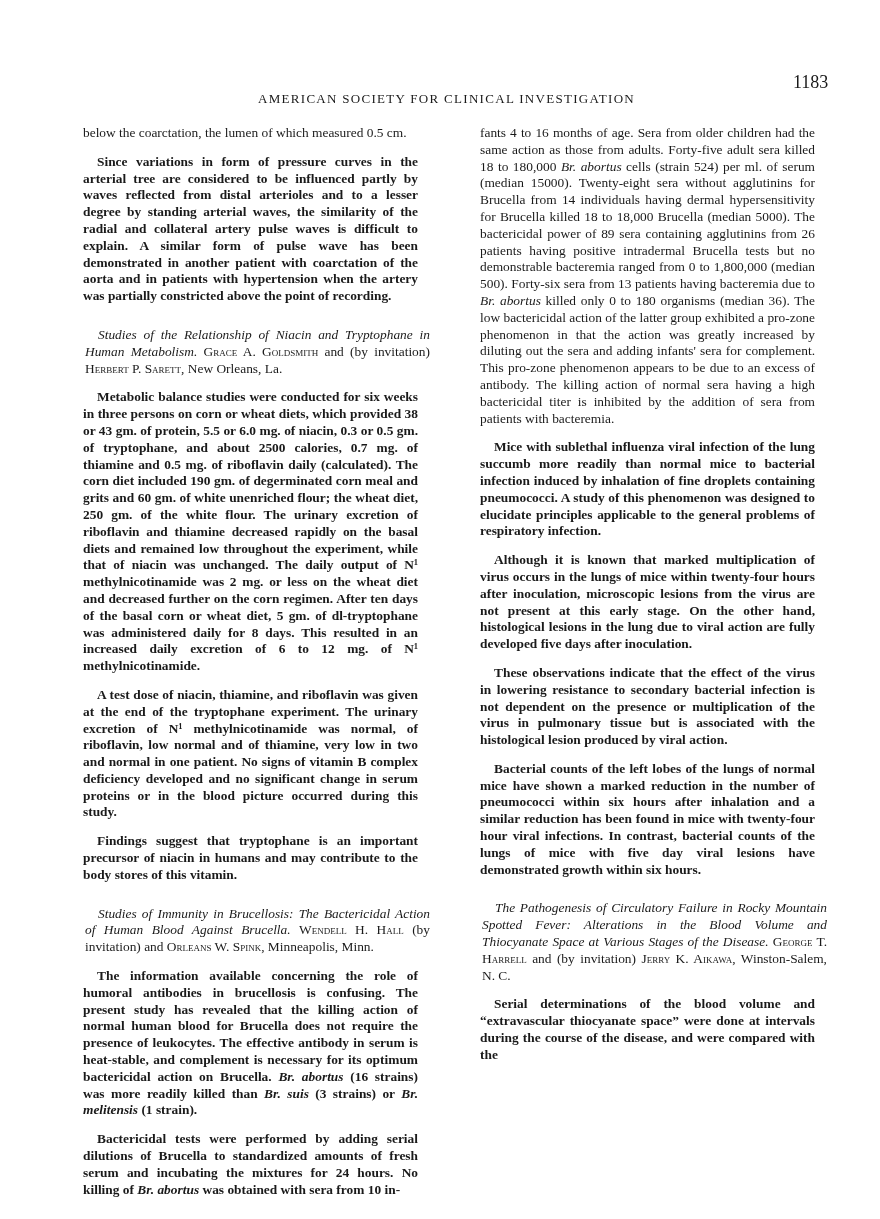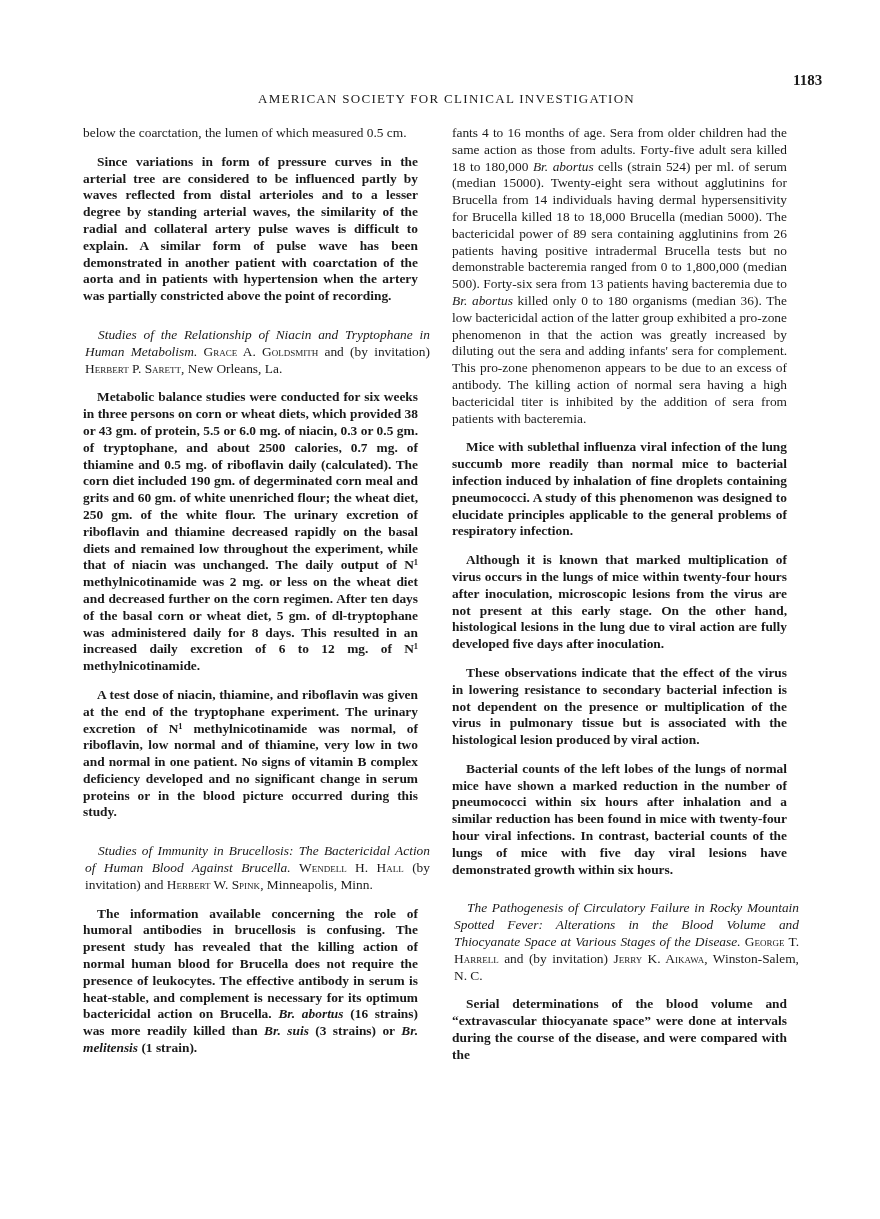--- a/index.html
+++ b/index.html
@@ -1,22 +1,22 @@
 <!DOCTYPE html>
 <html><head>
 <meta charset="utf-8">
 <style>
   html, body { margin: 0; padding: 0; background: #ffffff; }
   body { width: 880px; height: 1219px; position: relative; overflow: hidden;
          font-family: "Liberation Serif", "DejaVu Serif", serif; color: #1a1a1a; }
   .running-head { position: absolute; top: 91px; left: 258px; font-size: 13px; letter-spacing: 1.3px; }
-  .page-number { position: absolute; top: 72px; left: 793px; font-size: 15px; font-weight: bold; }
+  .page-number { position: absolute; top: 72px; left: 793px; font-size: 18px; font-weight: normal; }
   .col { position: absolute; top: 113px; width: 359px; font-size: 13.4px; line-height: 16.8px; text-align: justify; }
   .col.left { left: 71px; }
-  .col.right { left: 440px; }
+  .col.right { left: 468px; }
   p { margin: 12px; }
   .para { text-indent: 14px; font-weight: bold; }
   .cont { text-indent: 0; }
   .abstract-title { text-indent: -14px; padding-left: 14px; margin-top: 17px; margin-bottom: 9px; text-align: justify; }
   .abstract-title .ttl { font-style: italic; margin-left: 27px; }
   .sc { font-variant: small-caps; margin-top: 36px; }
   i { font-style: italic; }
   .gap-lg { margin-top: 22px; }
 </style>
 </head>
@@ -31,30 +31,34 @@
 
   <div class="abstract-title gap-lg">
     <span class="ttl">Studies of the Relationship of Niacin and Tryptophane in Human Metabolism.</span>
     <span> </span>
     <span class="sc">Grace A. Goldsmith</span>
     <span>and (by invitation)</span>
     <span class="sc">Herbert P. Sarett</span><span>, New Orleans, La.</span>
   </div>
   <p class="para">Metabolic balance studies were conducted for six weeks in three persons on corn or wheat diets, which provided 38 or 43 gm. of protein, 5.5 or 6.0 mg. of niacin, 0.3 or 0.5 gm. of tryptophane, and about 2500 calories, 0.7 mg. of thiamine and 0.5 mg. of riboflavin daily (calculated). The corn diet included 190 gm. of degerminated corn meal and grits and 60 gm. of white unenriched flour; the wheat diet, 250 gm. of the white flour.  The urinary excretion of riboflavin and thiamine decreased rapidly on the basal diets and remained low throughout the experiment, while that of niacin was unchanged.  The daily output of N¹ methylnicotinamide was 2 mg. or less on the wheat diet and decreased further on the corn regimen. After ten days of the basal corn or wheat diet, 5 gm. of dl-tryptophane was administered daily for 8 days.  This resulted in an increased daily excretion of 6 to 12 mg. of N¹ methylnicotinamide.</p>
   <p class="para">A test dose of niacin, thiamine, and riboflavin was given at the end of the tryptophane experiment.  The urinary excretion of N¹ methylnicotinamide was normal, of riboflavin, low normal and of thiamine, very low in two and normal in one patient.  No signs of vitamin B complex deficiency developed and no significant change in serum proteins or in the blood picture occurred during this study.</p>
+  <p class="para">Findings suggest that tryptophane is an important precursor of niacin in humans and may contribute to the body stores of this vitamin.</p>
 
   <div class="abstract-title gap-lg">
     <span class="ttl">Studies of Immunity in Brucellosis: The Bactericidal Action of Human Blood Against Brucella.</span>
     <span> </span>
     <span class="sc">Wendell H. Hall</span>
     <span>(by invitation) and</span>
-    <span class="sc">Herbert W. Spink</span><span>, Minneapolis, Minn.</span>
+    <span class="sc">Orleans W. Spink</span><span>, Minneapolis, Minn.</span>
   </div>
   <p class="para">
     <span>The information available concerning the role of humoral antibodies in brucellosis is confusing.  The present study has revealed that the killing action of normal human blood for Brucella does not require the presence of leukocytes.  The effective antibody in serum is heat-stable, and complement is necessary for its optimum bactericidal action on Brucella.  </span><i>Br. abortus</i><span> (16 strains) was more readily killed than </span><i>Br. suis</i><span> (3 strains) or </span><i>Br. melitensis</i><span> (1 strain).</span>
+  </p>
+  <p class="para">
+    <span>Bactericidal tests were performed by adding serial dilutions of Brucella to standardized amounts of fresh serum and incubating the mixtures for 24 hours.  No killing of </span><i>Br. abortus</i><span> was obtained with sera from 10 in-</span>
   </p>
 </div>
 
 <div class="col right">
   <p class="cont">
     <span>fants 4 to 16 months of age.  Sera from older children had the same action as those from adults.  Forty-five adult sera killed 18 to 180,000 </span><i>Br. abortus</i><span> cells (strain 524) per ml. of serum (median 15000).  Twenty-eight sera without agglutinins for Brucella from 14 individuals having dermal hypersensitivity for Brucella killed 18 to 18,000 Brucella (median 5000).  The bactericidal power of 89 sera containing agglutinins from 26 patients having positive intradermal Brucella tests but no demonstrable bacteremia ranged from 0 to 1,800,000 (median 500).  Forty-six sera from 13 patients having bacteremia due to </span><i>Br. abortus</i><span> killed only 0 to 180 organisms (median 36).  The low bactericidal action of the latter group exhibited a pro-zone phenomenon in that the action was greatly increased by diluting out the sera and adding infants' sera for complement.  This pro-zone phenomenon appears to be due to an excess of antibody.  The killing action of normal sera having a high bactericidal titer is inhibited by the addition of sera from patients with bacteremia.</span>
   </p>
 
   <p class="para">Mice with sublethal influenza viral infection of the lung succumb more readily than normal mice to bacterial infection induced by inhalation of fine droplets containing pneumococci.  A study of this phenomenon was designed to elucidate principles applicable to the general problems of respiratory infection.</p>
   <p class="para">Although it is known that marked multiplication of virus occurs in the lungs of mice within twenty-four hours after inoculation, microscopic lesions from the virus are not present at this early stage.  On the other hand, histological lesions in the lung due to viral action are fully developed five days after inoculation.</p>

